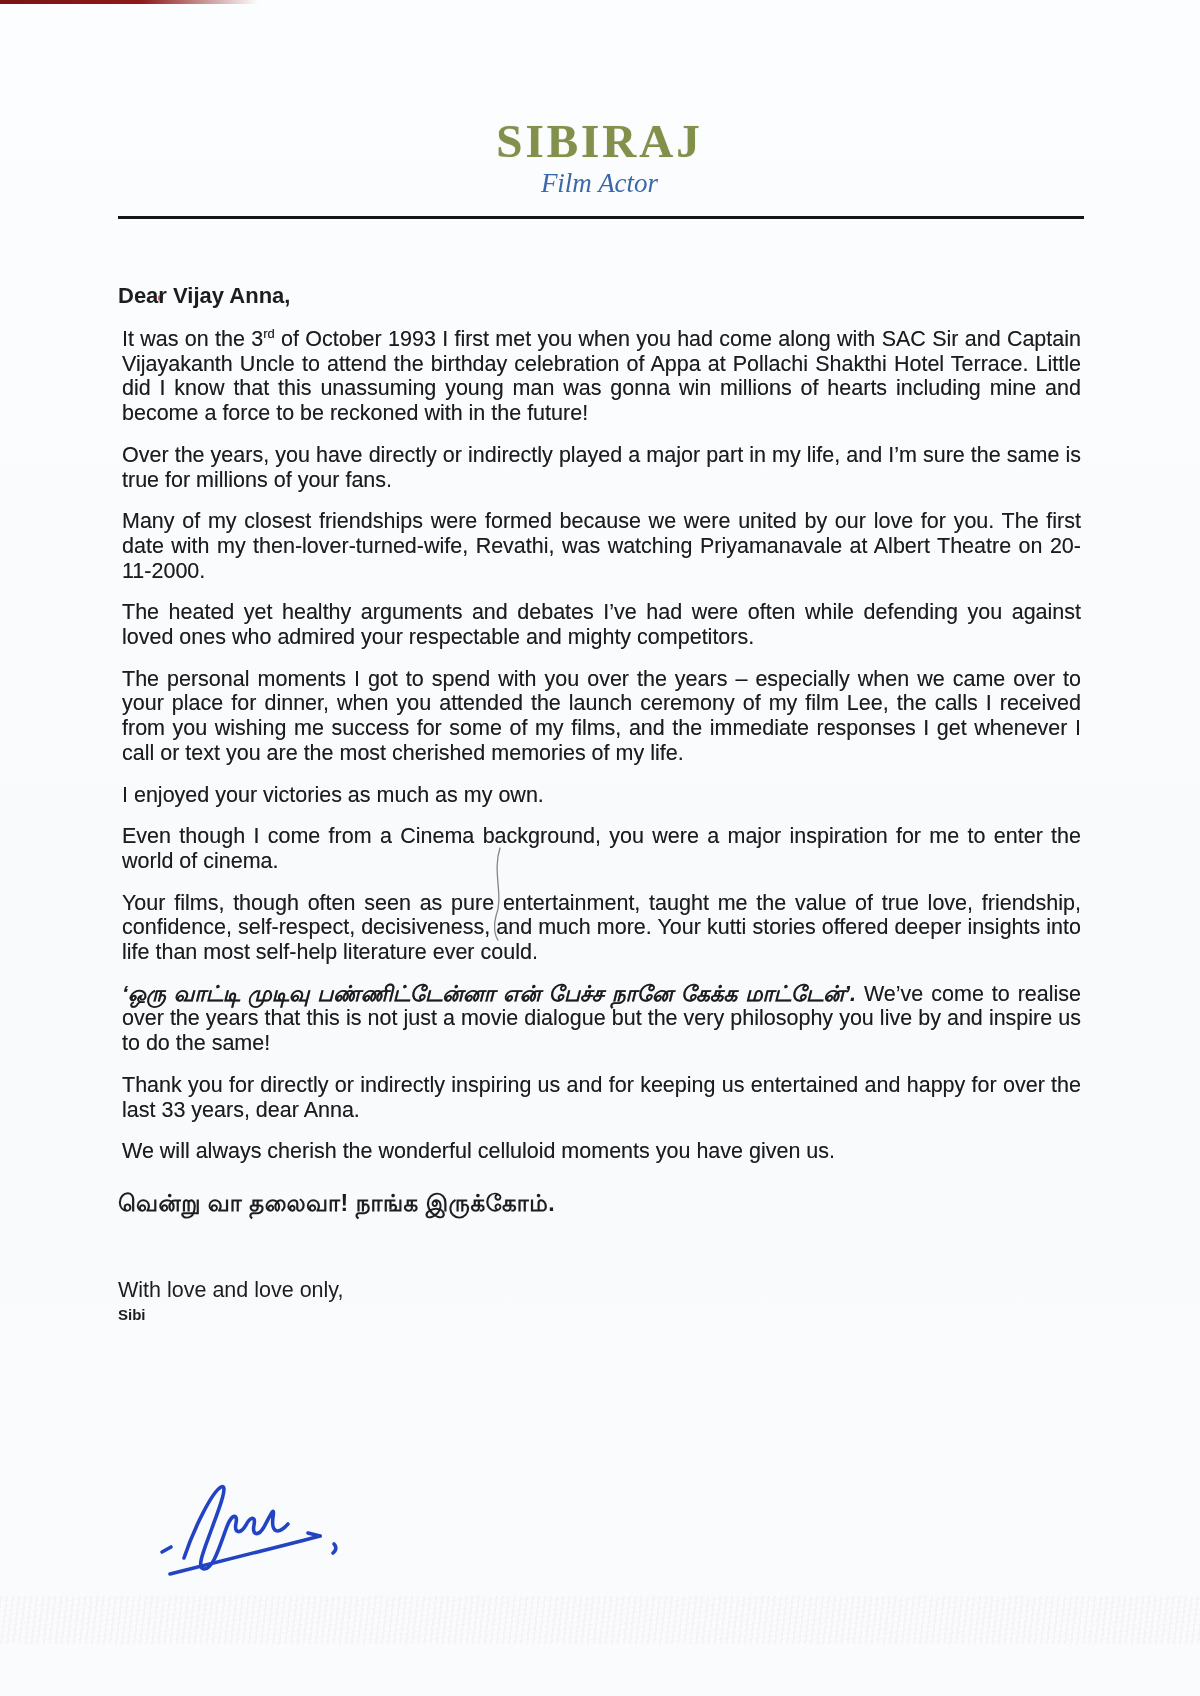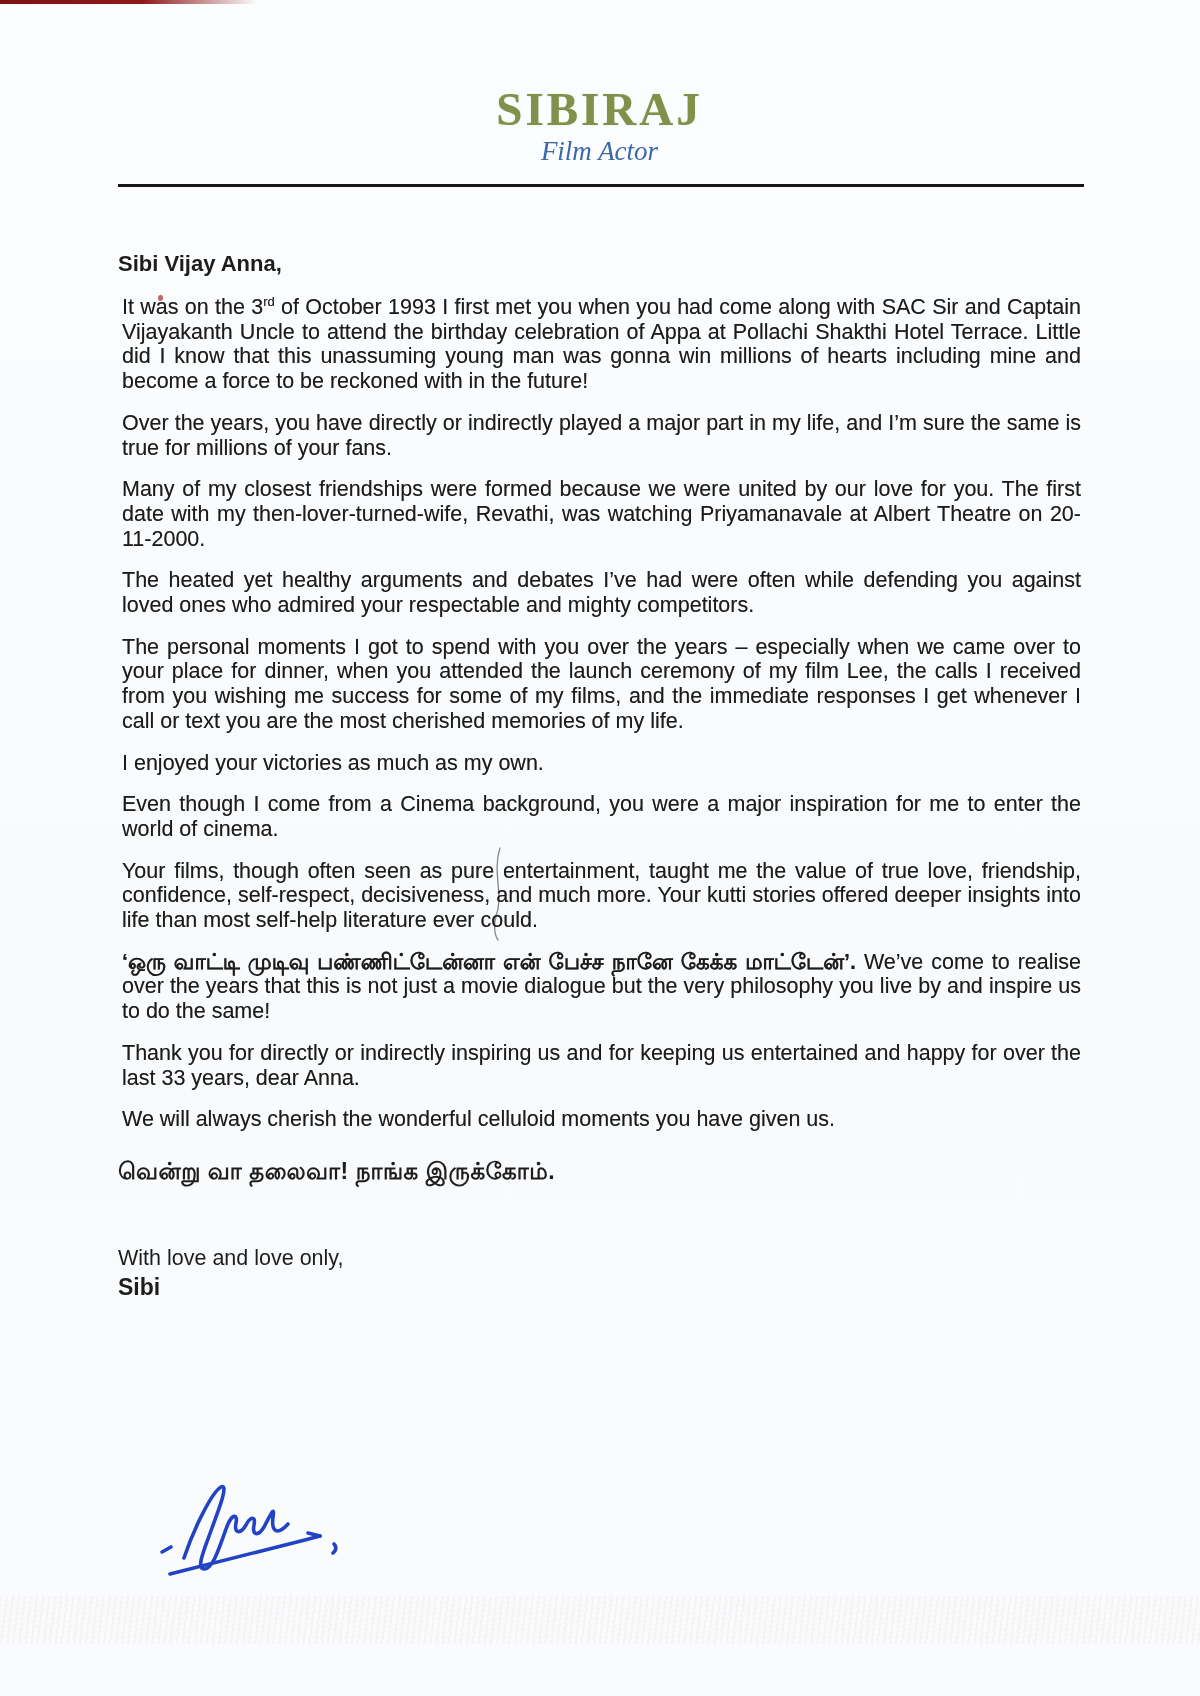--- a/index.html
+++ b/index.html
@@ -24,21 +24,21 @@
   .scan-noise-band{
     position:absolute;left:0;top:1596px;width:1200px;height:48px;
     background:
       repeating-linear-gradient(97deg, rgba(205,130,130,.10) 0 2px, rgba(0,0,0,0) 2px 6px),
       repeating-linear-gradient(171deg, rgba(190,120,130,.07) 0 1px, rgba(0,0,0,0) 1px 5px);
     opacity:.55;
   }
   .pen-mark{position:absolute;left:486px;top:846px;}
   
   .content{position:absolute;left:118px;top:0;width:963px;}
-  .letterhead{text-align:center;padding-top:82px;}
+  .letterhead{text-align:center;padding-top:114px;}
   .brand{
     font-family:"Liberation Serif","DejaVu Serif",serif;
     font-weight:700;font-size:47px;letter-spacing:3px;
     color:var(--brand-green,#81904a);
     text-shadow:0 0 1px rgba(129,144,74,.5);
   }
   .subtitle{
     font-family:"Liberation Serif","DejaVu Serif",serif;
     font-size:27px;color:var(--brand-blue,#3b68a8);margin-top:0;font-style:italic;
   }
@@ -46,27 +46,27 @@
   .date-row{text-align:right;margin-top:13px;font-size:23px;padding-right:14px;color:#222;}
   
   .salutation{font-weight:700;font-size:22px;margin-top:64px;}
   p.body{
     font-size:21.5px;line-height:24.7px;text-align:justify;
     margin:17px 0 0 4px;color:#1c1c1c;
     text-shadow:0 0 .4px rgba(20,20,20,.45);
   }
   p.body.first{margin-top:18px;}
   sup.ord{font-size:13px;line-height:0;vertical-align:super;}
-  .tamil-bold{font-weight:700;}
+  .tamil-bold{font-weight:700;font-style:italic;}
   .closing-tamil{
     font-weight:700;font-size:23px;margin-top:26px;text-align:left;
     letter-spacing:.5px;
   }
   .signoff-line{margin-top:58px;font-size:21.5px;}
-  .signer{font-weight:700;font-size:23px;margin-top:3px;}
+  .signer{font-weight:700;font-size:15px;margin-top:3px;}
   .signature{position:absolute;left:148px;top:1474px;width:230px;height:110px;}
 </style>
 </head>
 <body>
 
 <div class="page">
 
   <div class="scan-edge-top"></div>
   <div class="scan-speck"></div>
   <div class="scan-noise-band"></div>
@@ -77,21 +77,21 @@
   <div class="content">
 
     <div class="letterhead">
       <div class="brand">SIBIRAJ</div>
       <div class="subtitle">Film Actor</div>
     </div>
 
     <div class="divider"></div>
 
 
-    <div class="salutation">Sibi Vijay Anna,</div>
+    <div class="salutation">Dear Vijay Anna,</div>
 
     <p class="body first"><span>It was on the 3</span><sup class="ord">rd</sup><span> of October 1993 I first met you when you had come along with SAC Sir and Captain Vijayakanth Uncle to attend the birthday celebration of Appa at Pollachi Shakthi Hotel Terrace. Little did I know that this unassuming young man was gonna win millions of hearts including mine and become a force to be reckoned with in the future!</span></p>
 
     <p class="body">Over the years, you have directly or indirectly played a major part in my life, and I’m sure the same is true for millions of your fans.</p>
     <p class="body">Many of my closest friendships  were formed because we were united by our love for you. The first date with my then-lover-turned-wife, Revathi, was watching Priyamanavale at Albert Theatre on 20-11-2000.</p>
     <p class="body">The heated yet healthy arguments and debates I’ve had were often while defending you against loved ones who admired your respectable and mighty competitors.</p>
     <p class="body">The personal moments I got to spend with you over the years – especially when we came over to your place for dinner, when you attended the launch ceremony of my film Lee, the calls I received from you wishing me success for some of my films, and the immediate responses I get whenever I call or text you are the most cherished memories of my life.</p>
     <p class="body">I enjoyed your victories as much as my own.</p>
     <p class="body">Even though I come from a Cinema background, you were a major inspiration for me to enter the world of cinema.</p>
     <p class="body">Your films, though often seen as pure entertainment, taught me the value of true love, friendship, confidence, self-respect, decisiveness, and much more. Your kutti stories offered deeper insights into life than most self-help literature ever could.</p>

